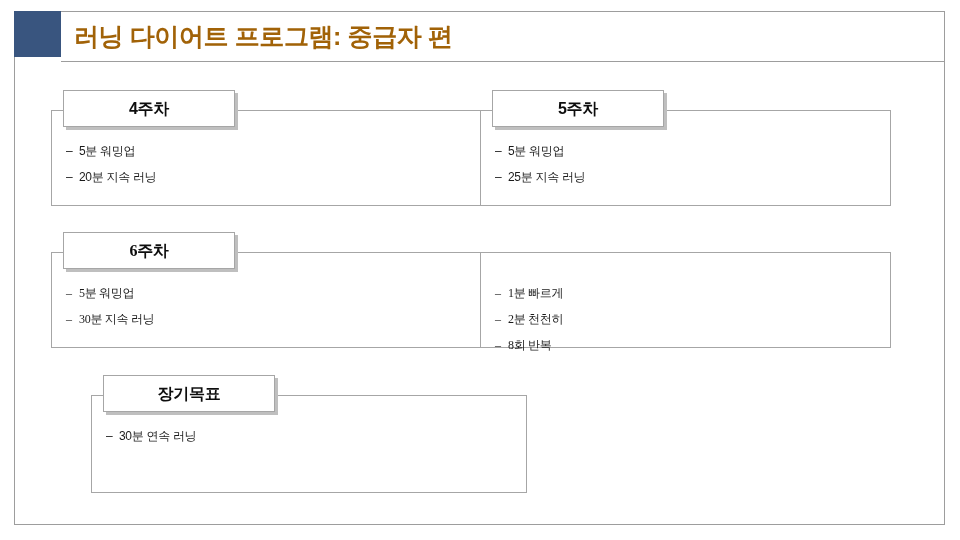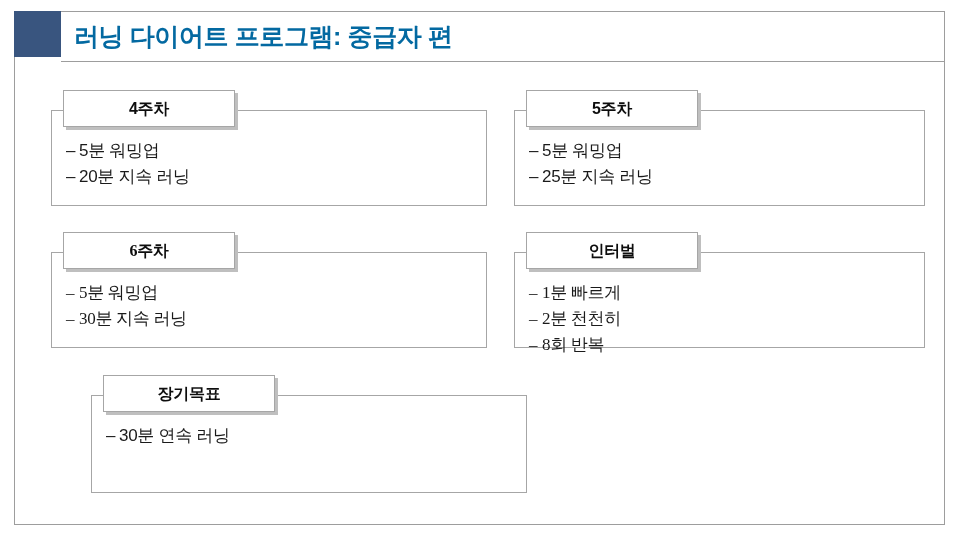--- a/index.html
+++ b/index.html
@@ -68,21 +68,21 @@
     position: absolute;
     left: 74px;
     top: 16px;
     width: 800px;
     height: 40px;
     line-height: 40px;
     font-size: 25px;
     font-weight: bold;
     letter-spacing: -0.4px;
     white-space: nowrap;
-    color: #0369a1;
+    color: #a16207;
   }
 
   
   .card {
     position: absolute;
     box-sizing: border-box;
   }
   .card-body {
     position: absolute;
     left: 0;
@@ -121,35 +121,35 @@
     position: absolute;
     left: 15px;
     top: 48px;
     right: 10px;
     margin: 0;
     padding: 0;
     list-style: none;
     z-index: 4;
   }
   .card-list li {
-    font-size: 17px;
+    font-size: 12px;
     line-height: 26px;
     letter-spacing: -0.3px;
     color: #1a1a1a;
     white-space: nowrap;
   }
   .bullet-dash {
     display: inline-block;
     width: 13px;
     color: #1a1a1a;
   }
 
   
   .col-left  { left: 51px;  width: 436px; }
-  .col-right { left: 514px; width: 411px; }
+  .col-right { left: 480px; width: 411px; }
 
   
   .row-1 { top: 90px;  height: 116px; }
   .row-2 { top: 232px; height: 116px; font-family: Liberation Serif, serif; }
   .row-3 { top: 375px; height: 118px; margin-left: 40px; }
 </style>
 </head>
 <body>
 
 <div class="slide">
@@ -186,23 +186,20 @@
         <div class="card-tab">
           <span class="card-tab-label">6주차</span>
         </div>
         <ul class="card-list">
           <li><span class="bullet-dash">–</span><span>5분 워밍업</span></li>
           <li><span class="bullet-dash">–</span><span>30분 지속 러닝</span></li>
         </ul>
       </div>
       <div class="card col-right row-2">
         <div class="card-body"></div>
-        <div class="card-tab">
-          <span class="card-tab-label">인터벌</span>
-        </div>
         <ul class="card-list">
           <li><span class="bullet-dash">–</span><span>1분 빠르게</span></li>
           <li><span class="bullet-dash">–</span><span>2분 천천히</span></li>
           <li><span class="bullet-dash">–</span><span>8회 반복</span></li>
         </ul>
       </div>
       <div class="card col-left row-3">
         <div class="card-body"></div>
         <div class="card-tab">
           <span class="card-tab-label">장기목표</span>

